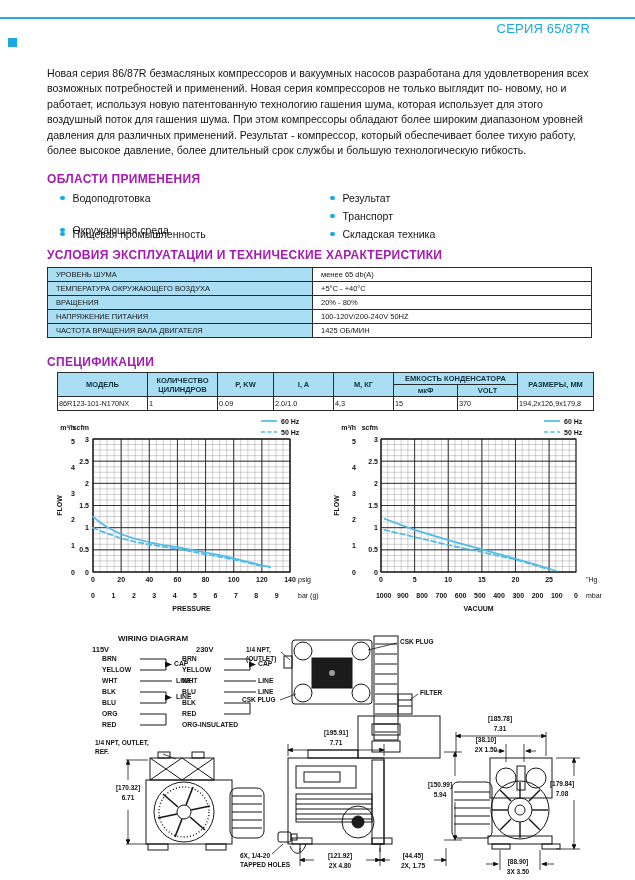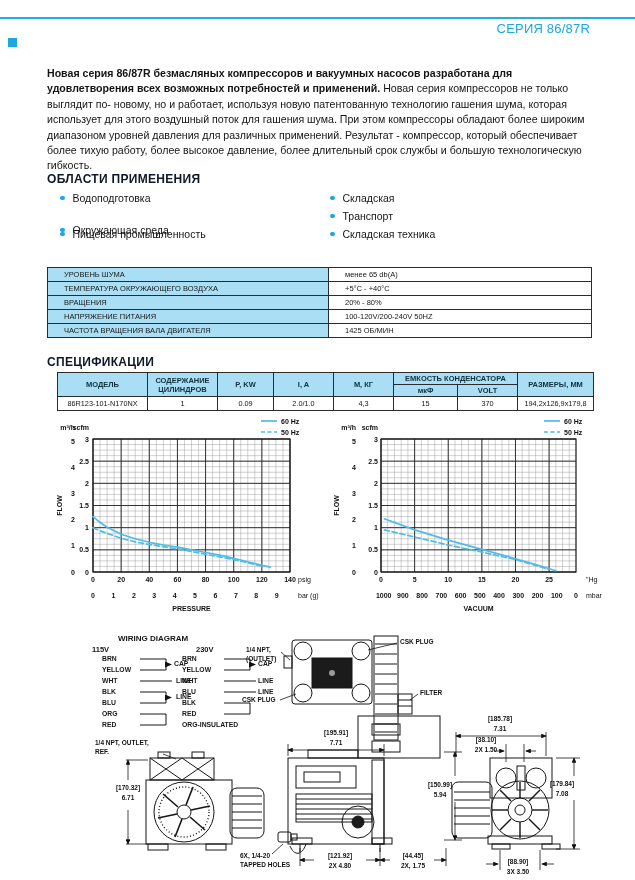--- a/index.html
+++ b/index.html
@@ -2,61 +2,62 @@
 <html><head>
 <meta charset="utf-8">
 <style>
   html,body{margin:0;padding:0;background:#e8e8e8;}
   .page{position:relative;width:635px;height:880px;background:#fff;overflow:hidden;
         font-family:"Liberation Sans",sans-serif;color:#161616;}
   .toprule{position:absolute;left:0;top:17px;width:635px;height:2px;background:#29ABE2;}
   .series-title{position:absolute;right:45px;top:21px;font-size:13px;color:#1BA8E1;letter-spacing:.2px;}
   .corner-mark{position:absolute;left:8px;top:38px;width:9px;height:9px;background:#1BA8E1;}
   .intro{position:absolute;left:47px;top:66px;width:546px;font-size:10.6px;line-height:15.4px;color:#141414;}
-  .intro .lead{font-weight:bold;}
-  .sec-title{position:absolute;font-size:12px;font-weight:bold;color:#0f172a;letter-spacing:.3px;}
+  .intro .lead{font-weight:normal;}
+  .sec-title{position:absolute;font-size:12px;font-weight:bold;color:#a21caf;letter-spacing:.3px;}
   .bullet-item{position:absolute;font-size:10.5px;}
   .bullet-item .dot{display:inline-block;width:4.5px;height:4.5px;border-radius:50%;background:#1BA8E1;margin-right:8px;vertical-align:2px;}
   table.cond{position:absolute;left:47px;top:267px;width:545px;border-collapse:collapse;table-layout:fixed;}
-  table.cond td{border:1px solid #2b2b2b;font-size:7.5px;height:11px;padding:1px 16px;white-space:nowrap;overflow:hidden;}
+  table.cond td{border:1px solid #2b2b2b;font-size:7.5px;height:11px;padding:1px 8px;white-space:nowrap;overflow:hidden;}
   table.cond td.k{width:248px;background:#AADEF4;}
   table.spec{position:absolute;left:57px;top:372px;width:536px;border-collapse:collapse;table-layout:fixed;}
   table.spec th{border:1px solid #2b2b2b;background:#AADEF4;font-size:7.5px;font-weight:bold;padding:1px 2px;color:#10303f;}
-  table.spec td{border:1px solid #2b2b2b;font-size:7.3px;text-align:center;height:13px;padding:0 1px;white-space:nowrap;overflow:hidden;}
+  table.spec td{border:1px solid #2b2b2b;font-size:7.3px;height:13px;padding:0 1px;white-space:nowrap;overflow:hidden;}
   svg.chart{position:absolute;}
   svg text{font-family:"Liberation Sans",sans-serif;}
   .lbl{position:absolute;font-size:6.5px;font-weight:bold;color:#111;white-space:nowrap;}
   .lbl.c{text-align:center;}
   .wd-title{position:absolute;font-size:8px;font-weight:bold;}
   .wv-label{position:absolute;font-size:7.5px;font-weight:bold;}
   .wire{position:absolute;font-size:6.8px;font-weight:bold;}
   #art{position:absolute;left:0;top:632px;}
 </style>
 </head>
 <body>
 
 <div class="page">
 
   <div class="toprule"></div>
-  <div class="series-title">СЕРИЯ 86/87R</div>
+  <div class="series-title">СЕРИЯ 65/87R</div>
   <div class="corner-mark"></div>
 
   <div class="intro">
     <span class="lead">Новая серия 86/87R безмасляных компрессоров и вакуумных насосов разработана для удовлетворения всех возможных потребностей и применений.</span>
     <span>Новая серия компрессоров не только выглядит по- новому, но и работает, используя новую  патентованную технологию гашения шума, которая использует для этого воздушный поток для гашения шума. При этом компрессоры обладают более широким диапазоном  уровней давления для различных применений. Результат - компрессор, который обеспечивает более тихую работу, более высокое давление, более длительный срок службы и большую технологическую гибкость.</span>
   </div>
 
   <div class="sec-title" style="left:47px;top:172px;">ОБЛАСТИ ПРИМЕНЕНИЯ</div>
   <div class="bullet-item" style="left:60px;top:192px;"><span class="dot"></span><span>Водоподготовка</span></div>
   <div class="bullet-item" style="left:60px;top:224px;"><span class="dot"></span><span>Окружающая среда</span></div>
   <div class="bullet-item" style="left:60px;top:228px;"><span class="dot"></span><span>Пищевая промышленность</span></div>
-  <div class="bullet-item" style="left:330px;top:192px;"><span class="dot"></span><span>Складская</span></div>
+  <div class="bullet-item" style="left:330px;top:192px;"><span class="dot"></span><span>Результат</span></div>
   <div class="bullet-item" style="left:330px;top:210px;"><span class="dot"></span><span>Транспорт</span></div>
   <div class="bullet-item" style="left:330px;top:228px;"><span class="dot"></span><span>Складская техника</span></div>
 
+  <div class="sec-title" style="left:47px;top:248px;">УСЛОВИЯ ЭКСПЛУАТАЦИИ И ТЕХНИЧЕСКИЕ ХАРАКТЕРИСТИКИ</div>
   <table class="cond">
     <tbody>
         <tr>
           <td class="k">УРОВЕНЬ ШУМА</td>
           <td>менее 65 db(A)</td>
         </tr>
     <tr>
           <td class="k">ТЕМПЕРАТУРА ОКРУЖАЮЩЕГО ВОЗДУХА</td>
           <td>+5°C - +40°C</td>
         </tr>
@@ -83,21 +84,21 @@
         <col style="width:56px">
         <col style="width:60px">
         <col style="width:60px">
         <col style="width:64px">
         <col style="width:60px">
         <col style="width:76px">
       </colgroup>
     <tbody>
         <tr>
       <th rowspan="2">МОДЕЛЬ</th>
-      <th rowspan="2">СОДЕРЖАНИЕ ЦИЛИНДРОВ</th>
+      <th rowspan="2">КОЛИЧЕСТВО ЦИЛИНДРОВ</th>
       <th rowspan="2">P, KW</th>
       <th rowspan="2">I, A</th>
       <th rowspan="2">М, КГ</th>
       <th colspan="2">ЕМКОСТЬ КОНДЕНСАТОРА</th>
       <th rowspan="2">РАЗМЕРЫ, ММ</th>
     </tr>
     <tr>
       <th>мкФ</th>
       <th>VOLT</th>
     </tr>

